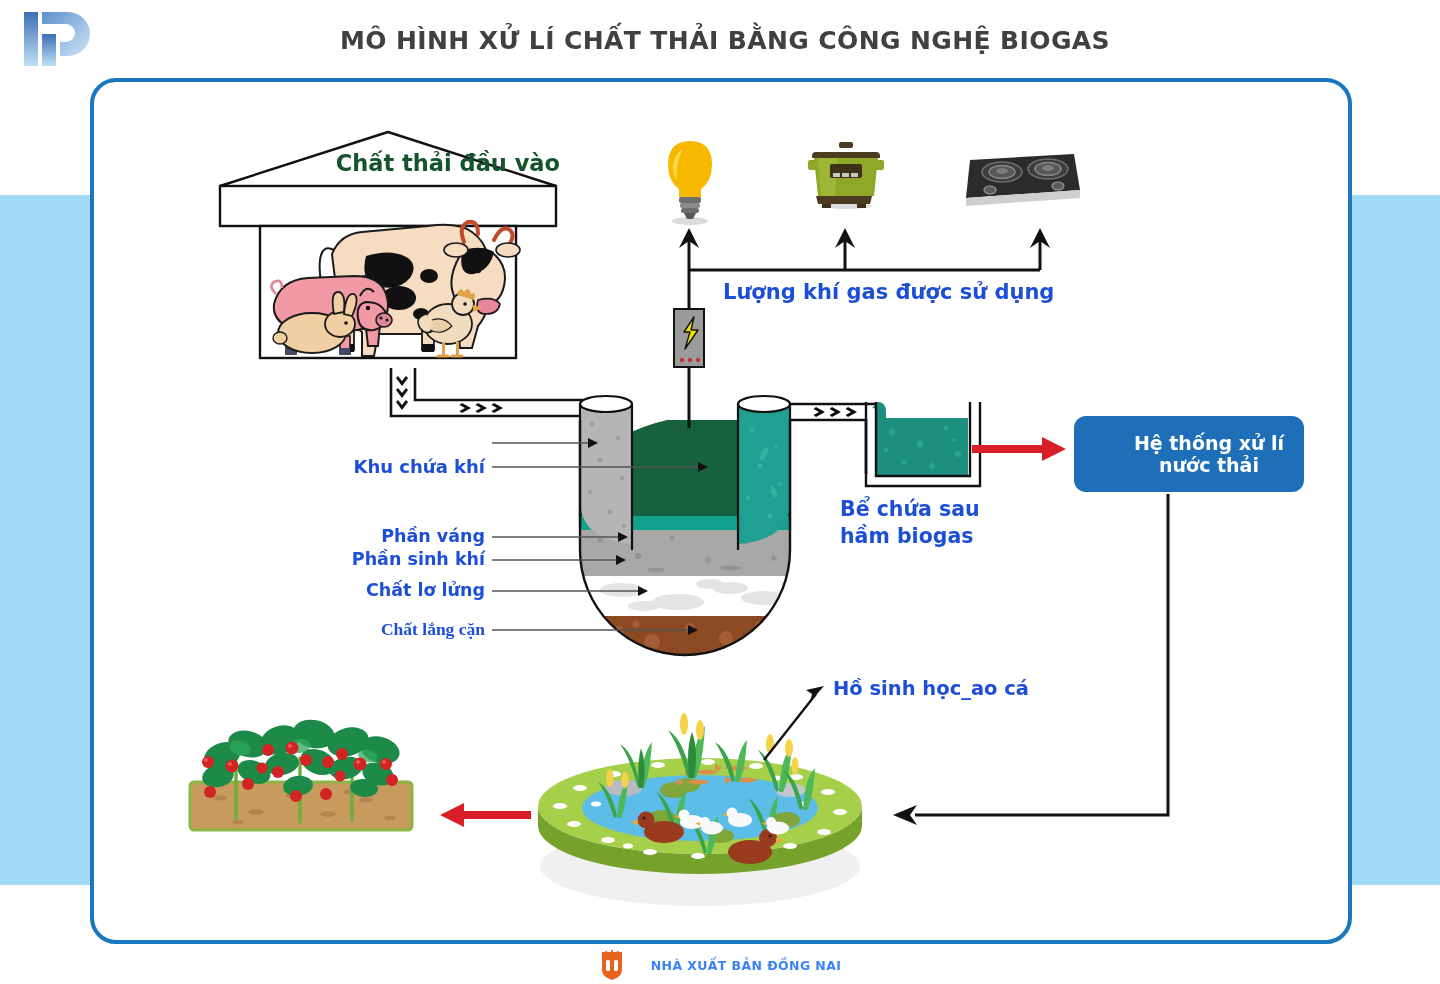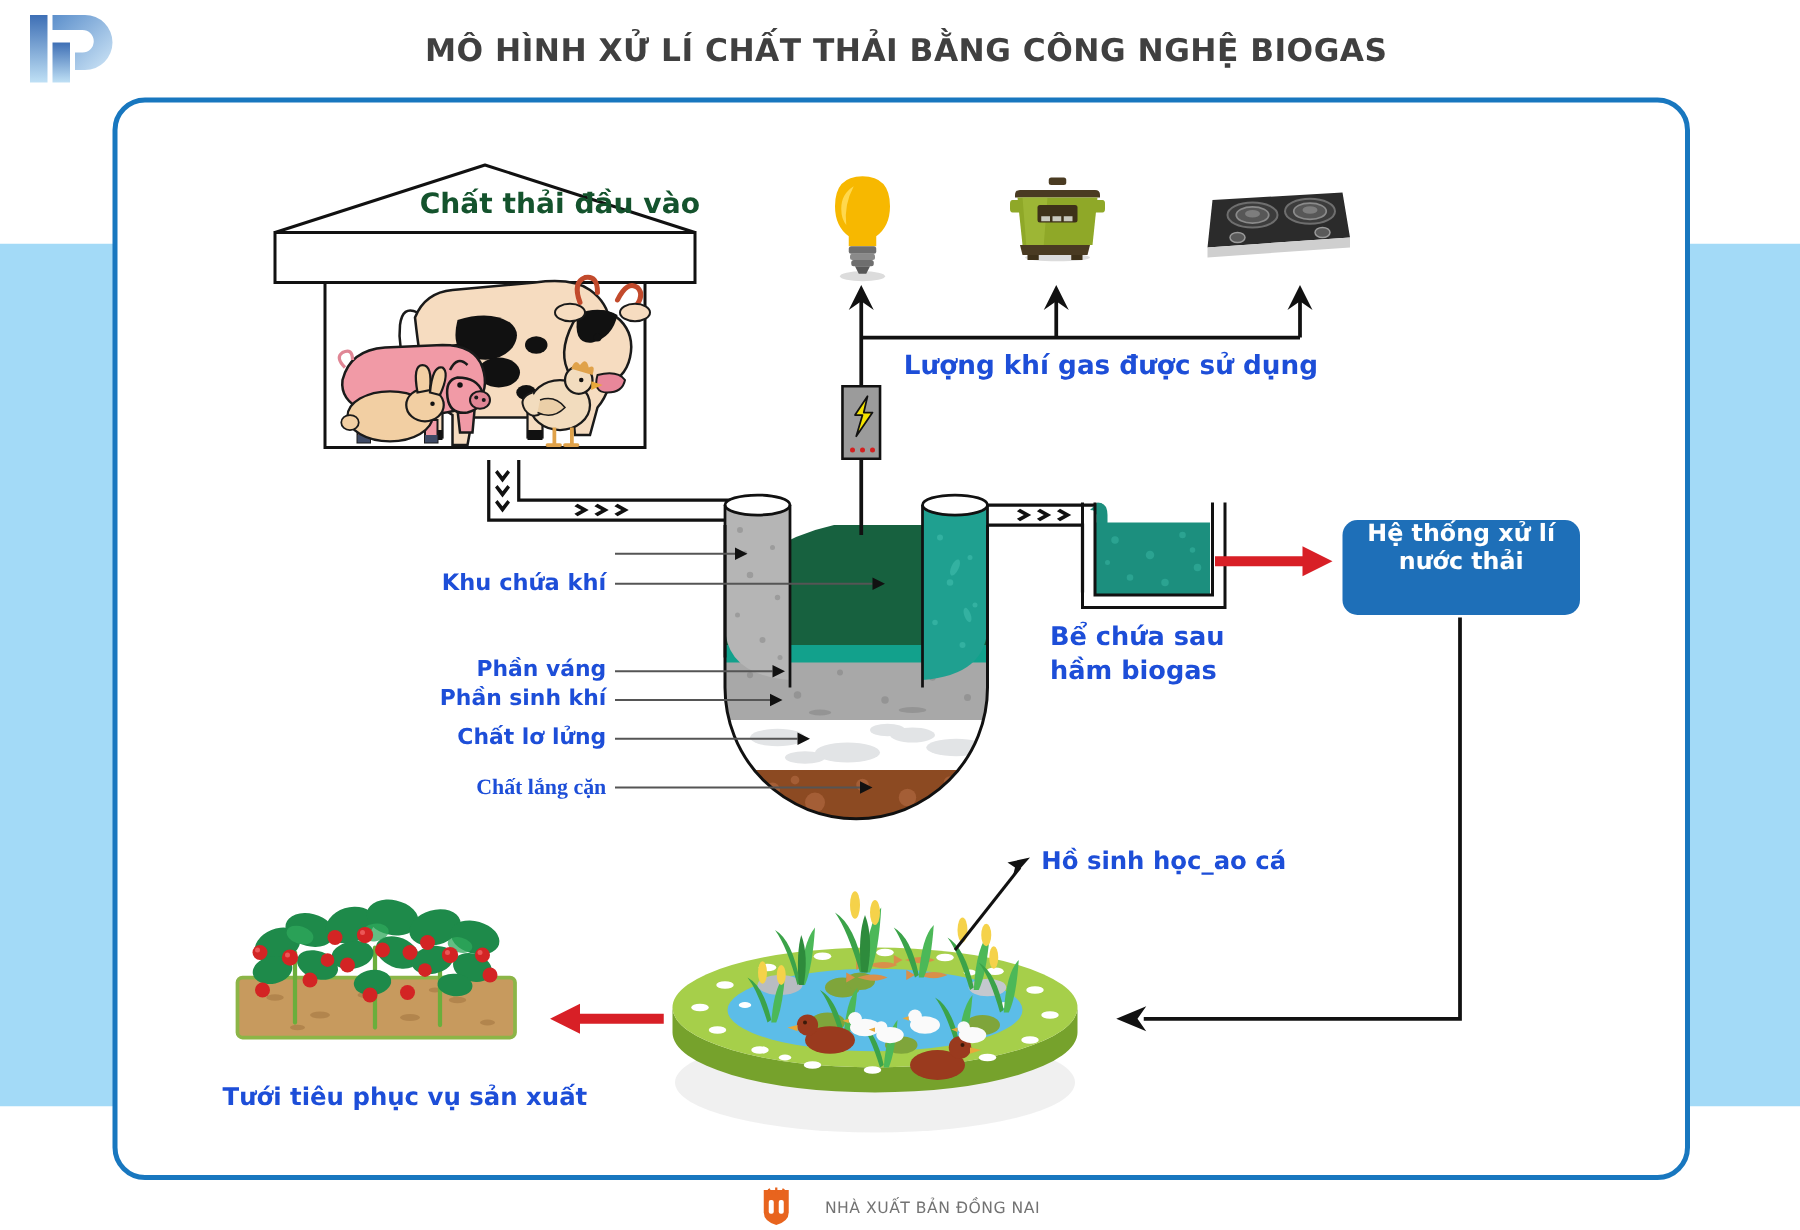--- a/index.html
+++ b/index.html
@@ -35,21 +35,21 @@
   }
 
   
   .footer{
     position:absolute;left:0;top:950px;width:1440px;
     display:flex;align-items:center;justify-content:center;gap:9px;
   }
   .footer-logo{width:26px;height:30px;}
   .footer-text{
     font-family:"DejaVu Sans", sans-serif;
-    font-weight:normal;font-size:12.5px;color:#737373;letter-spacing:.4px;margin-left:17px;
+    font-weight:bold;font-size:12.5px;color:#3b82f6;letter-spacing:.4px;margin-left:17px;
   }
 
   
   .barn{position:absolute;left:216px;top:128px;width:344px;height:240px;}
   .barn-label{
     position:absolute;left:0;top:22px;width:344px;text-align:right;
     font-weight:bold;font-size:22.5px;color:#14532d;
     font-family:"DejaVu Sans", sans-serif;
   }
 
@@ -57,23 +57,23 @@
   .lbl{
     position:absolute;font-family:"DejaVu Sans", sans-serif;
     font-weight:bold;color:#1d4ed8;white-space:nowrap;
   }
   .lbl-r{text-align:right;}
 
   
   .bluebox{
     position:absolute;left:1074px;top:416px;width:190px;height:76px;
     background:#1E6FB8;border-radius:12px;
-    display:flex;flex-direction:column;align-items:center;
+    display:flex;flex-direction:column;align-items:center;justify-content:center;
     color:#fff;font-weight:bold;font-size:19px;line-height:1.18;
-    text-align:center;font-family:"DejaVu Sans", sans-serif;
+    text-align:center;font-family:"DejaVu Sans", sans-serif;padding-left:40px;
   }
 
   
   .meter{
     position:absolute;left:673px;top:308px;width:32px;height:60px;
     background:#9B9B9B;border:2px solid #111;box-sizing:border-box;
   }
   .meter .bolt{position:absolute;left:6px;top:6px;width:20px;height:34px;}
   .meter .dots{position:absolute;left:5px;bottom:4px;display:flex;gap:4px;}
   .meter .dots i{width:4px;height:4px;background:#d32020;border-radius:50%;display:block;}
@@ -650,21 +650,20 @@
     </g>
     <g fill="#F06060" opacity=".85">
       <circle cx="26" cy="60" r="2"></circle>
         <circle cx="50" cy="64" r="2"></circle>
         <circle cx="110" cy="46" r="2"></circle>
       <circle cx="178" cy="62" r="2"></circle>
         <circle cx="204" cy="62" r="2"></circle>
     </g>
   </svg>
 
-  <div class="lbl" style="left:178px;top:866px;width:280px;text-align:center;font-size:19.5px;">Tưới tiêu phục vụ sản xuất</div>
 
   <div class="footer">
     <svg class="footer-logo" viewBox="0 0 26 30">
       <path d="M3 2 h20 v18 q0 7 -10 10 q-10 -3 -10 -10 z" fill="#E8641E"></path>
       <path d="M7 1 l2 5 M13 0 l0 6 M19 1 l-2 5" stroke="#E8641E" stroke-width="1.8" fill="none"></path>
       <rect x="7" y="10" width="4" height="11" rx="1.6" fill="#ffffff"></rect>
       <rect x="15" y="10" width="4" height="11" rx="1.6" fill="#ffffff"></rect>
     </svg>
     <span class="footer-text">NHÀ XUẤT BẢN ĐỒNG NAI</span>
   </div>

